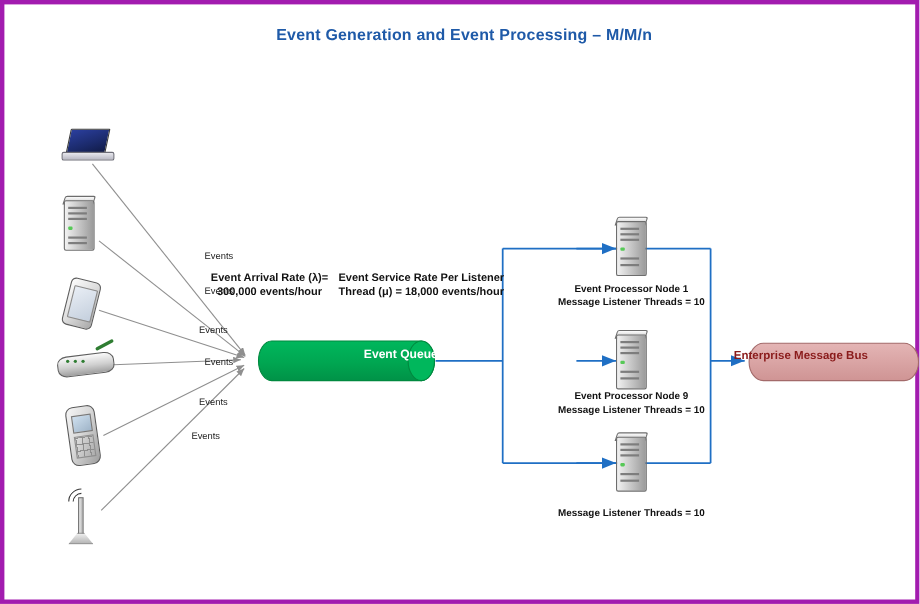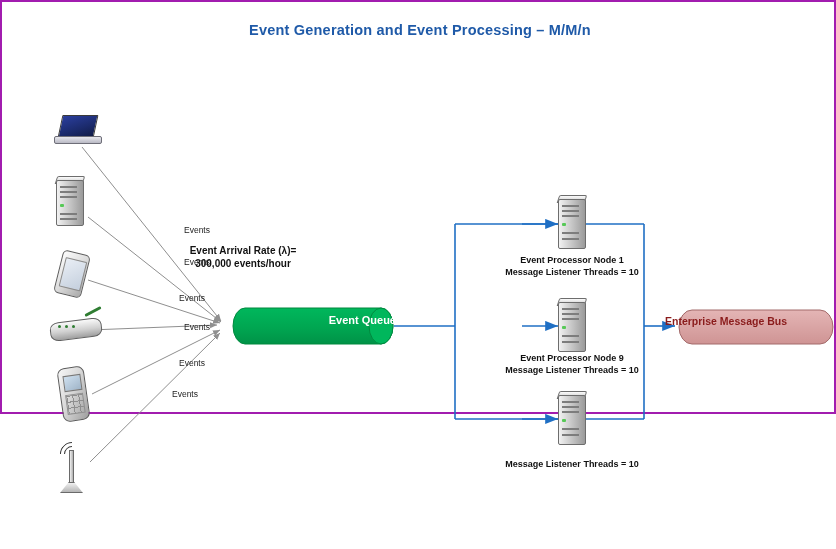--- a/index.html
+++ b/index.html
@@ -9,22 +9,22 @@
   body {
     width: 836px;
     height: 549px;
     background: #ffffff;
     font-family: "Liberation Sans", sans-serif;
     overflow: hidden;
   }
   #canvas {
     position: relative;
     width: 836px;
-    height: 414px;
-    border: 2px solid #a21caf;
+    height: 549px;
+    border: 4px solid #a21caf;
     box-sizing: border-box;
     background: #ffffff;
   }
   #svg-layer {
     position: absolute;
     left: 0;
     top: 0;
     width: 836px;
     height: 549px;
   }
@@ -279,20 +279,22 @@
     <g>
       <path d="M690,308 L818,308 A13,17 0 0 1 818,342 L690,342 A13,17 0 0 1 690,308 Z" fill="url(#busGrad)" stroke="#a36a6a" stroke-width="1"></path>
     </g>
   </svg>
 
   <div id="queue-label" class="abs">Event Queue</div>
   <div id="bus-label" class="abs">Enterprise Message Bus</div>
 
   <div class="abs rate-text" style="left:182px; top:242px; width:118px;">Event Arrival Rate (λ)=
 300,000 events/hour</div>
+  <div class="abs rate-text" style="left:303px; top:242px; width:152px;">Event Service Rate Per Listener
+Thread (μ) = 18,000 events/hour</div>
 
   <div class="abs edge-label" style="left:138px; top:223px;">Events</div>
   <div class="abs edge-label" style="left:138px; top:255px;">Events</div>
   <div class="abs edge-label" style="left:133px; top:291px;">Events</div>
   <div class="abs edge-label" style="left:138px; top:320px;">Events</div>
   <div class="abs edge-label" style="left:133px; top:356px;">Events</div>
   <div class="abs edge-label" style="left:126px; top:387px;">Events</div>
 
   <div class="device" style="left:52px; top:113px; width:48px; height:30px;">
     <div class="laptop-screen"></div>

